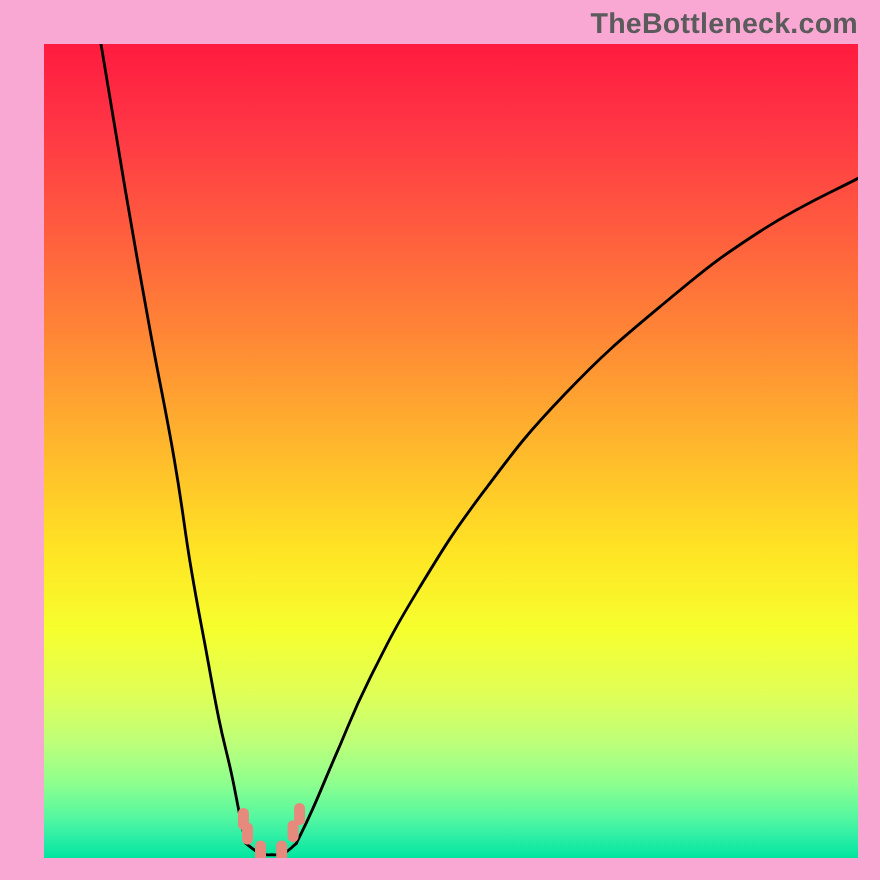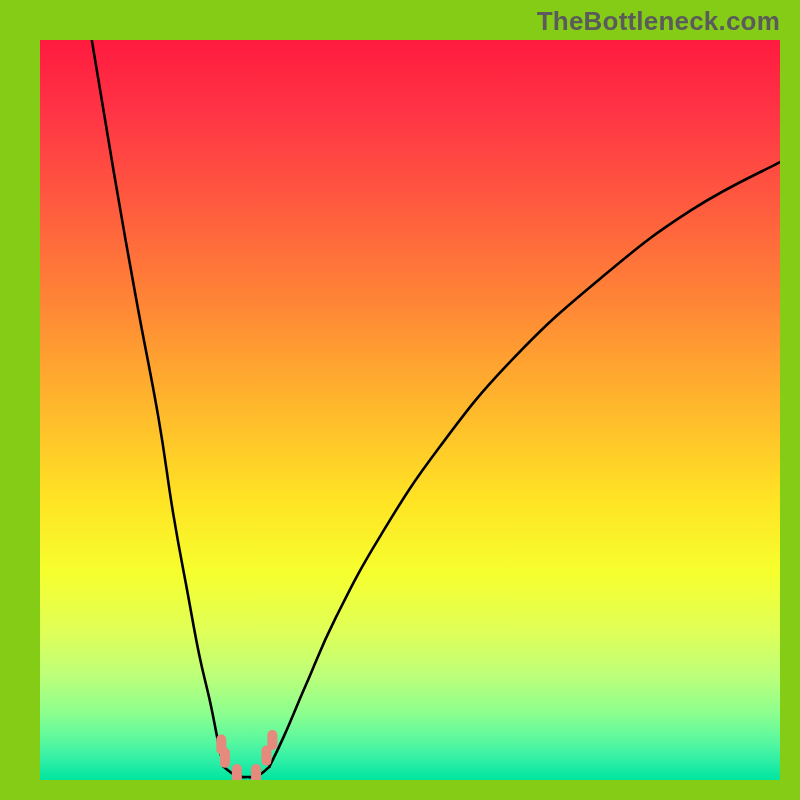--- a/index.html
+++ b/index.html
@@ -9,21 +9,21 @@
     height: 800px;
     background: #000;
     overflow: hidden;
   }
   .frame {
     position: absolute;
     left: 0;
     top: 0;
     width: 800px;
     height: 800px;
-    background: #84cc16;
+    background: #f9a8d4;
   }
   .plot-area {
     position: absolute;
     left: 40px;
     top: 40px;
     width: 740px;
     height: 740px;
     overflow: hidden;
   }
   .gradient {

